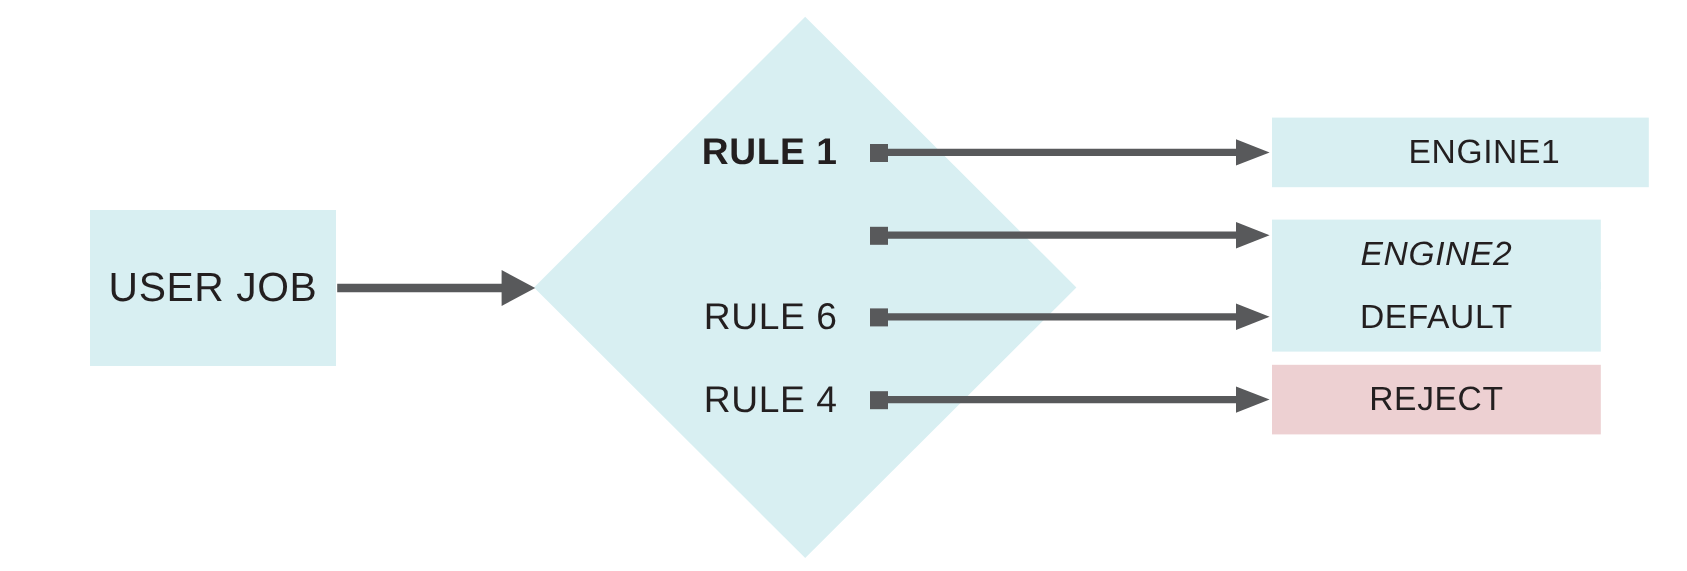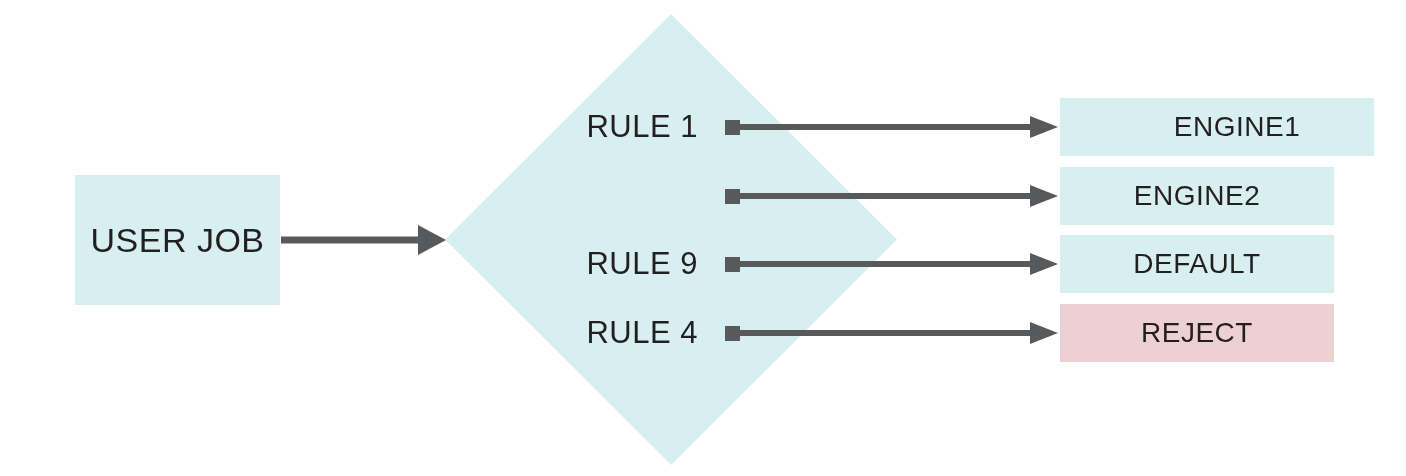--- a/index.html
+++ b/index.html
@@ -40,34 +40,34 @@
     letter-spacing: 0.5px;
   }
   .target {
     left: 1060px;
     width: 274px;
     height: 58px;
     font-size: 28px;
     letter-spacing: 0.5px;
   }
   .target.t0 { top: 98px; padding-left: 40px; }
-  .target.t1 { top: 167px; }
+  .target.t1 { top: 183px; font-style: italic; }
   .target.t2 { top: 235px; }
   .target.t3 { top: 304px; background: #edd0d2; }
   .rule-label {
     position: absolute;
     right: 708px;
     width: 240px;
     height: 44px;
     line-height: 44px;
     text-align: right;
     font-size: 31px;
     letter-spacing: 0.5px;
   }
-  .rule-label.r0 { top: 105px; }
+  .rule-label.r0 { top: 105px; font-weight: bold; }
   .rule-label.r1 { top: 174px; }
   .rule-label.r2 { top: 242px; }
   .rule-label.r3 { top: 311px; }
 </style>
 </head>
 <body>
 
 <div class="canvas">
 
   <svg class="layer-svg" viewBox="0 0 1406 476">
@@ -102,21 +102,21 @@
       <line x1="740" y1="333" x2="1032" y2="333" stroke="#58595b" stroke-width="6"></line>
       <polygon points="1030,322 1058,333 1030,344" fill="#58595b"></polygon>
     </g>
   </svg>
 
   <div class="node user-job">
     <span>USER JOB</span>
   </div>
 
   <div class="rule-label r0">RULE 1</div>
-  <div class="rule-label r2">RULE 9</div>
+  <div class="rule-label r2">RULE 6</div>
   <div class="rule-label r3">RULE 4</div>
 
   <div class="node target t0">
     <span>ENGINE1</span>
   </div>
   <div class="node target t1">
     <span>ENGINE2</span>
   </div>
   <div class="node target t2">
     <span>DEFAULT</span>

